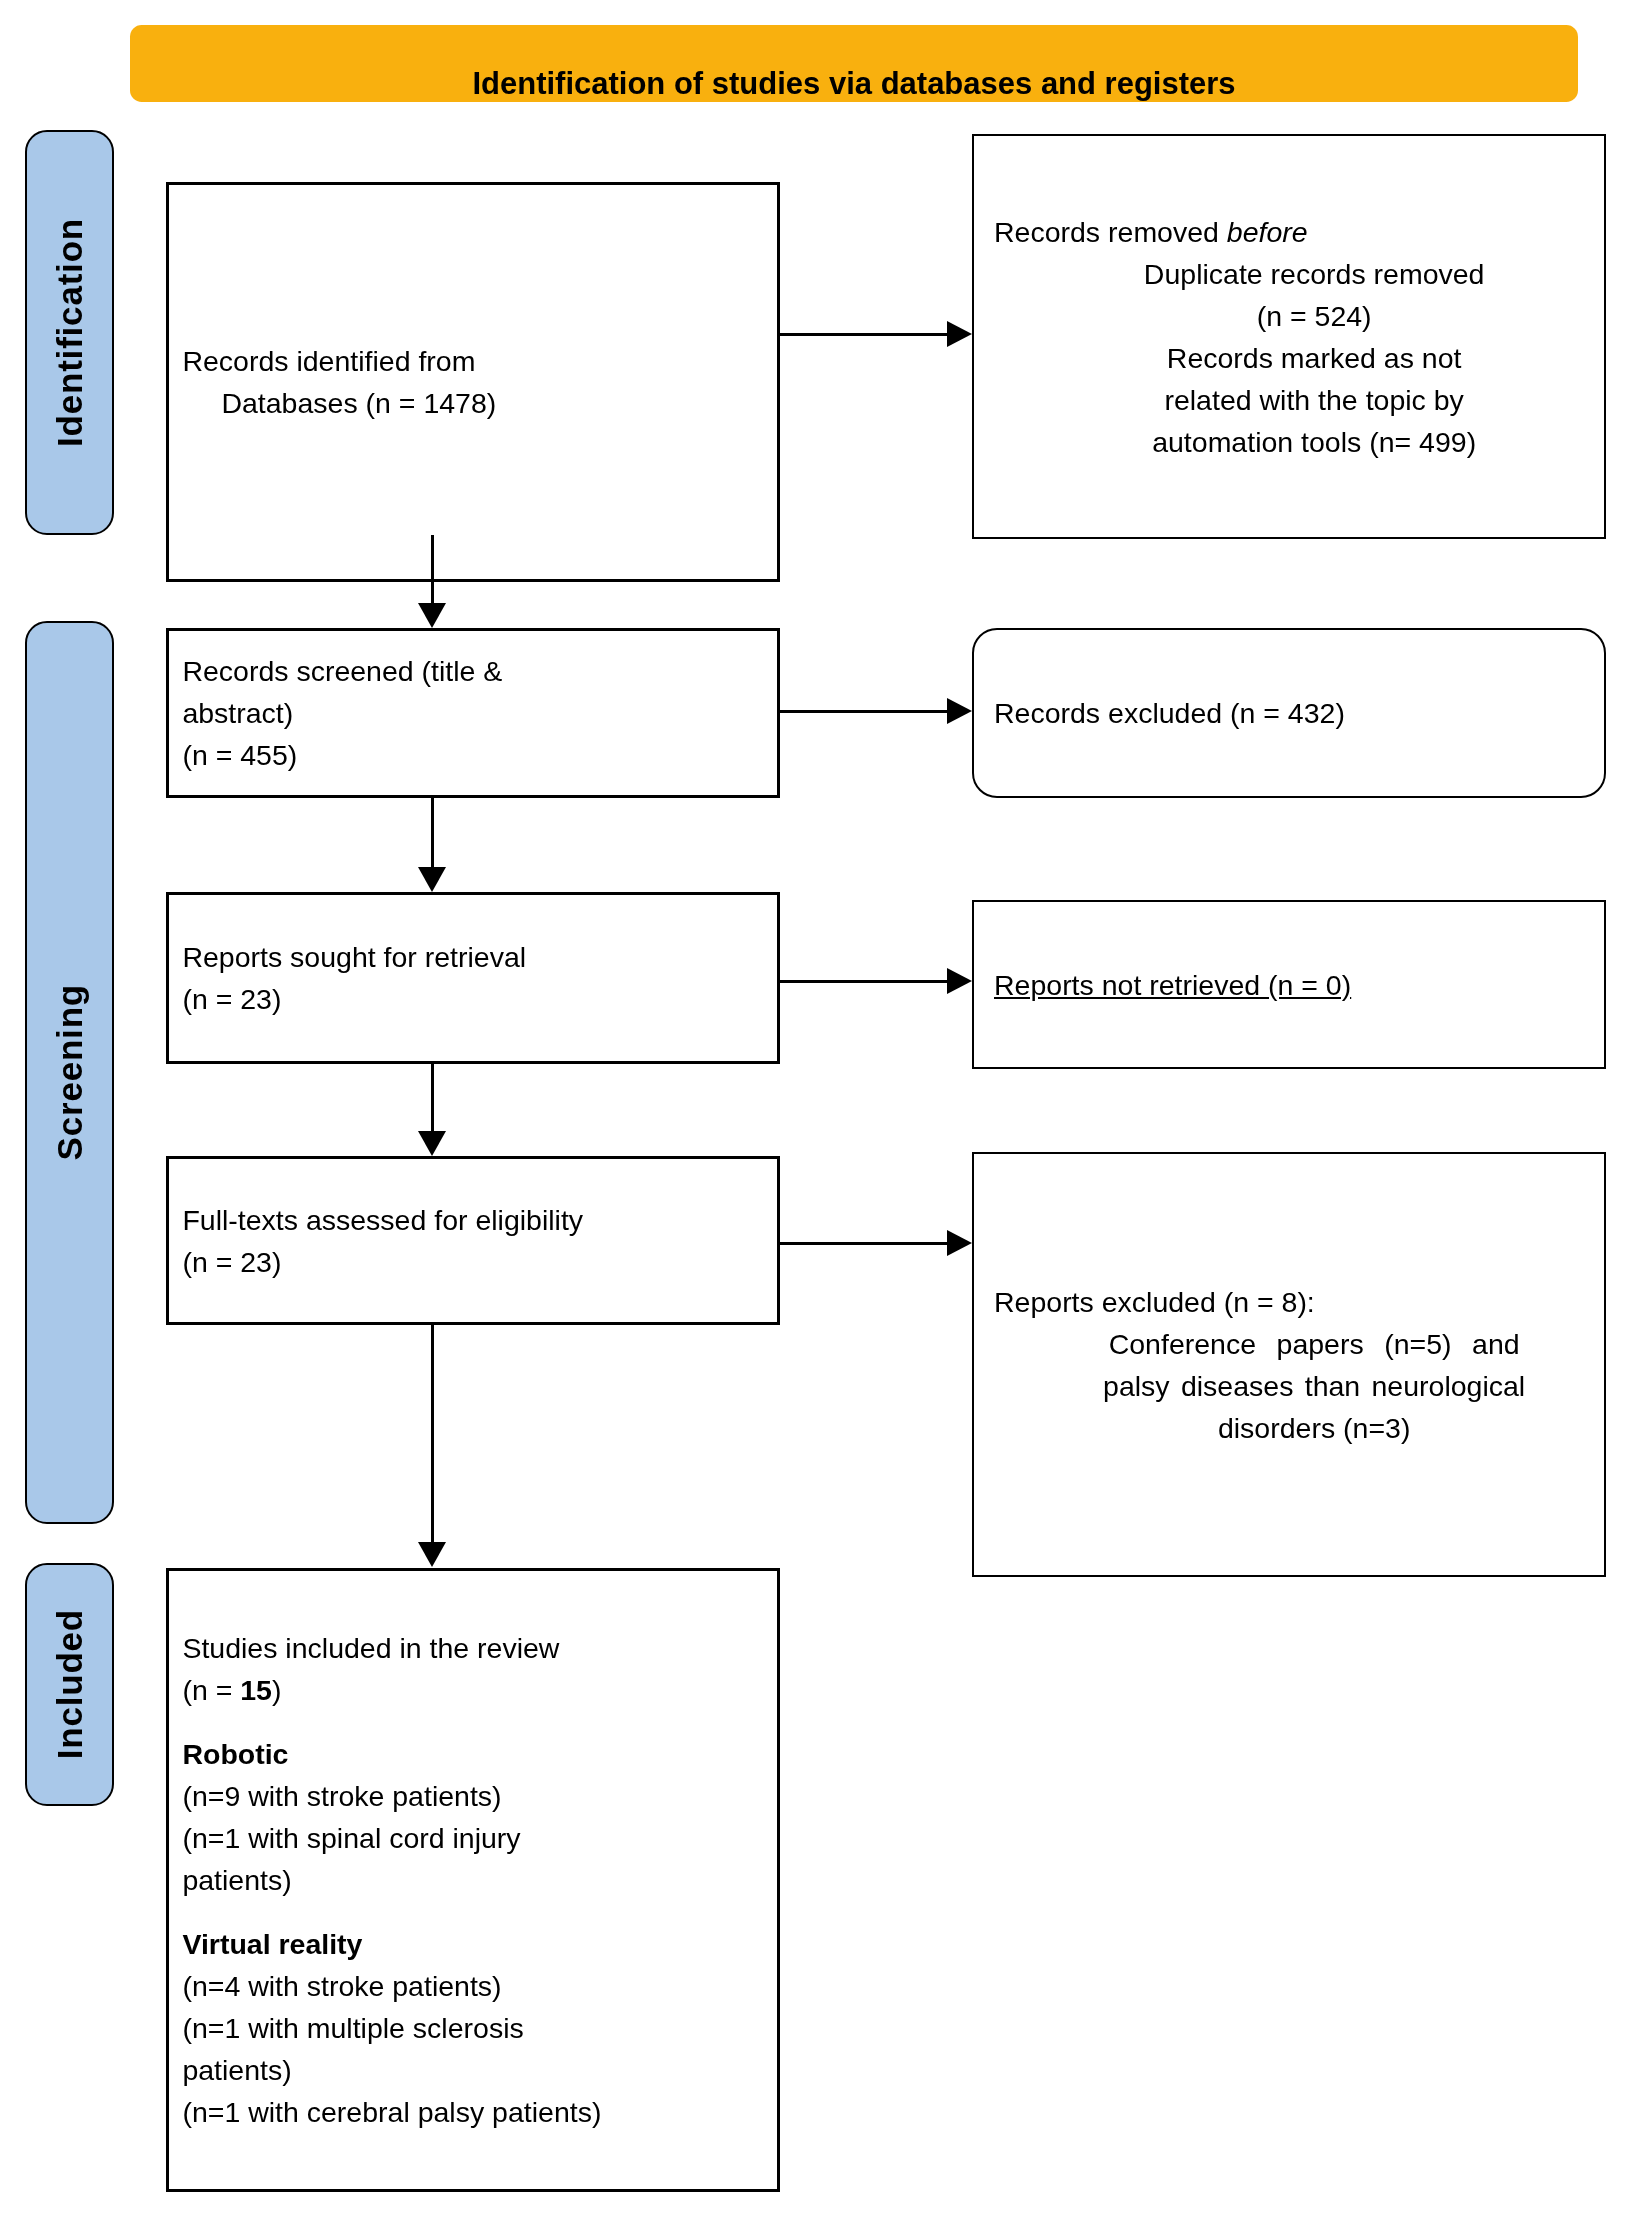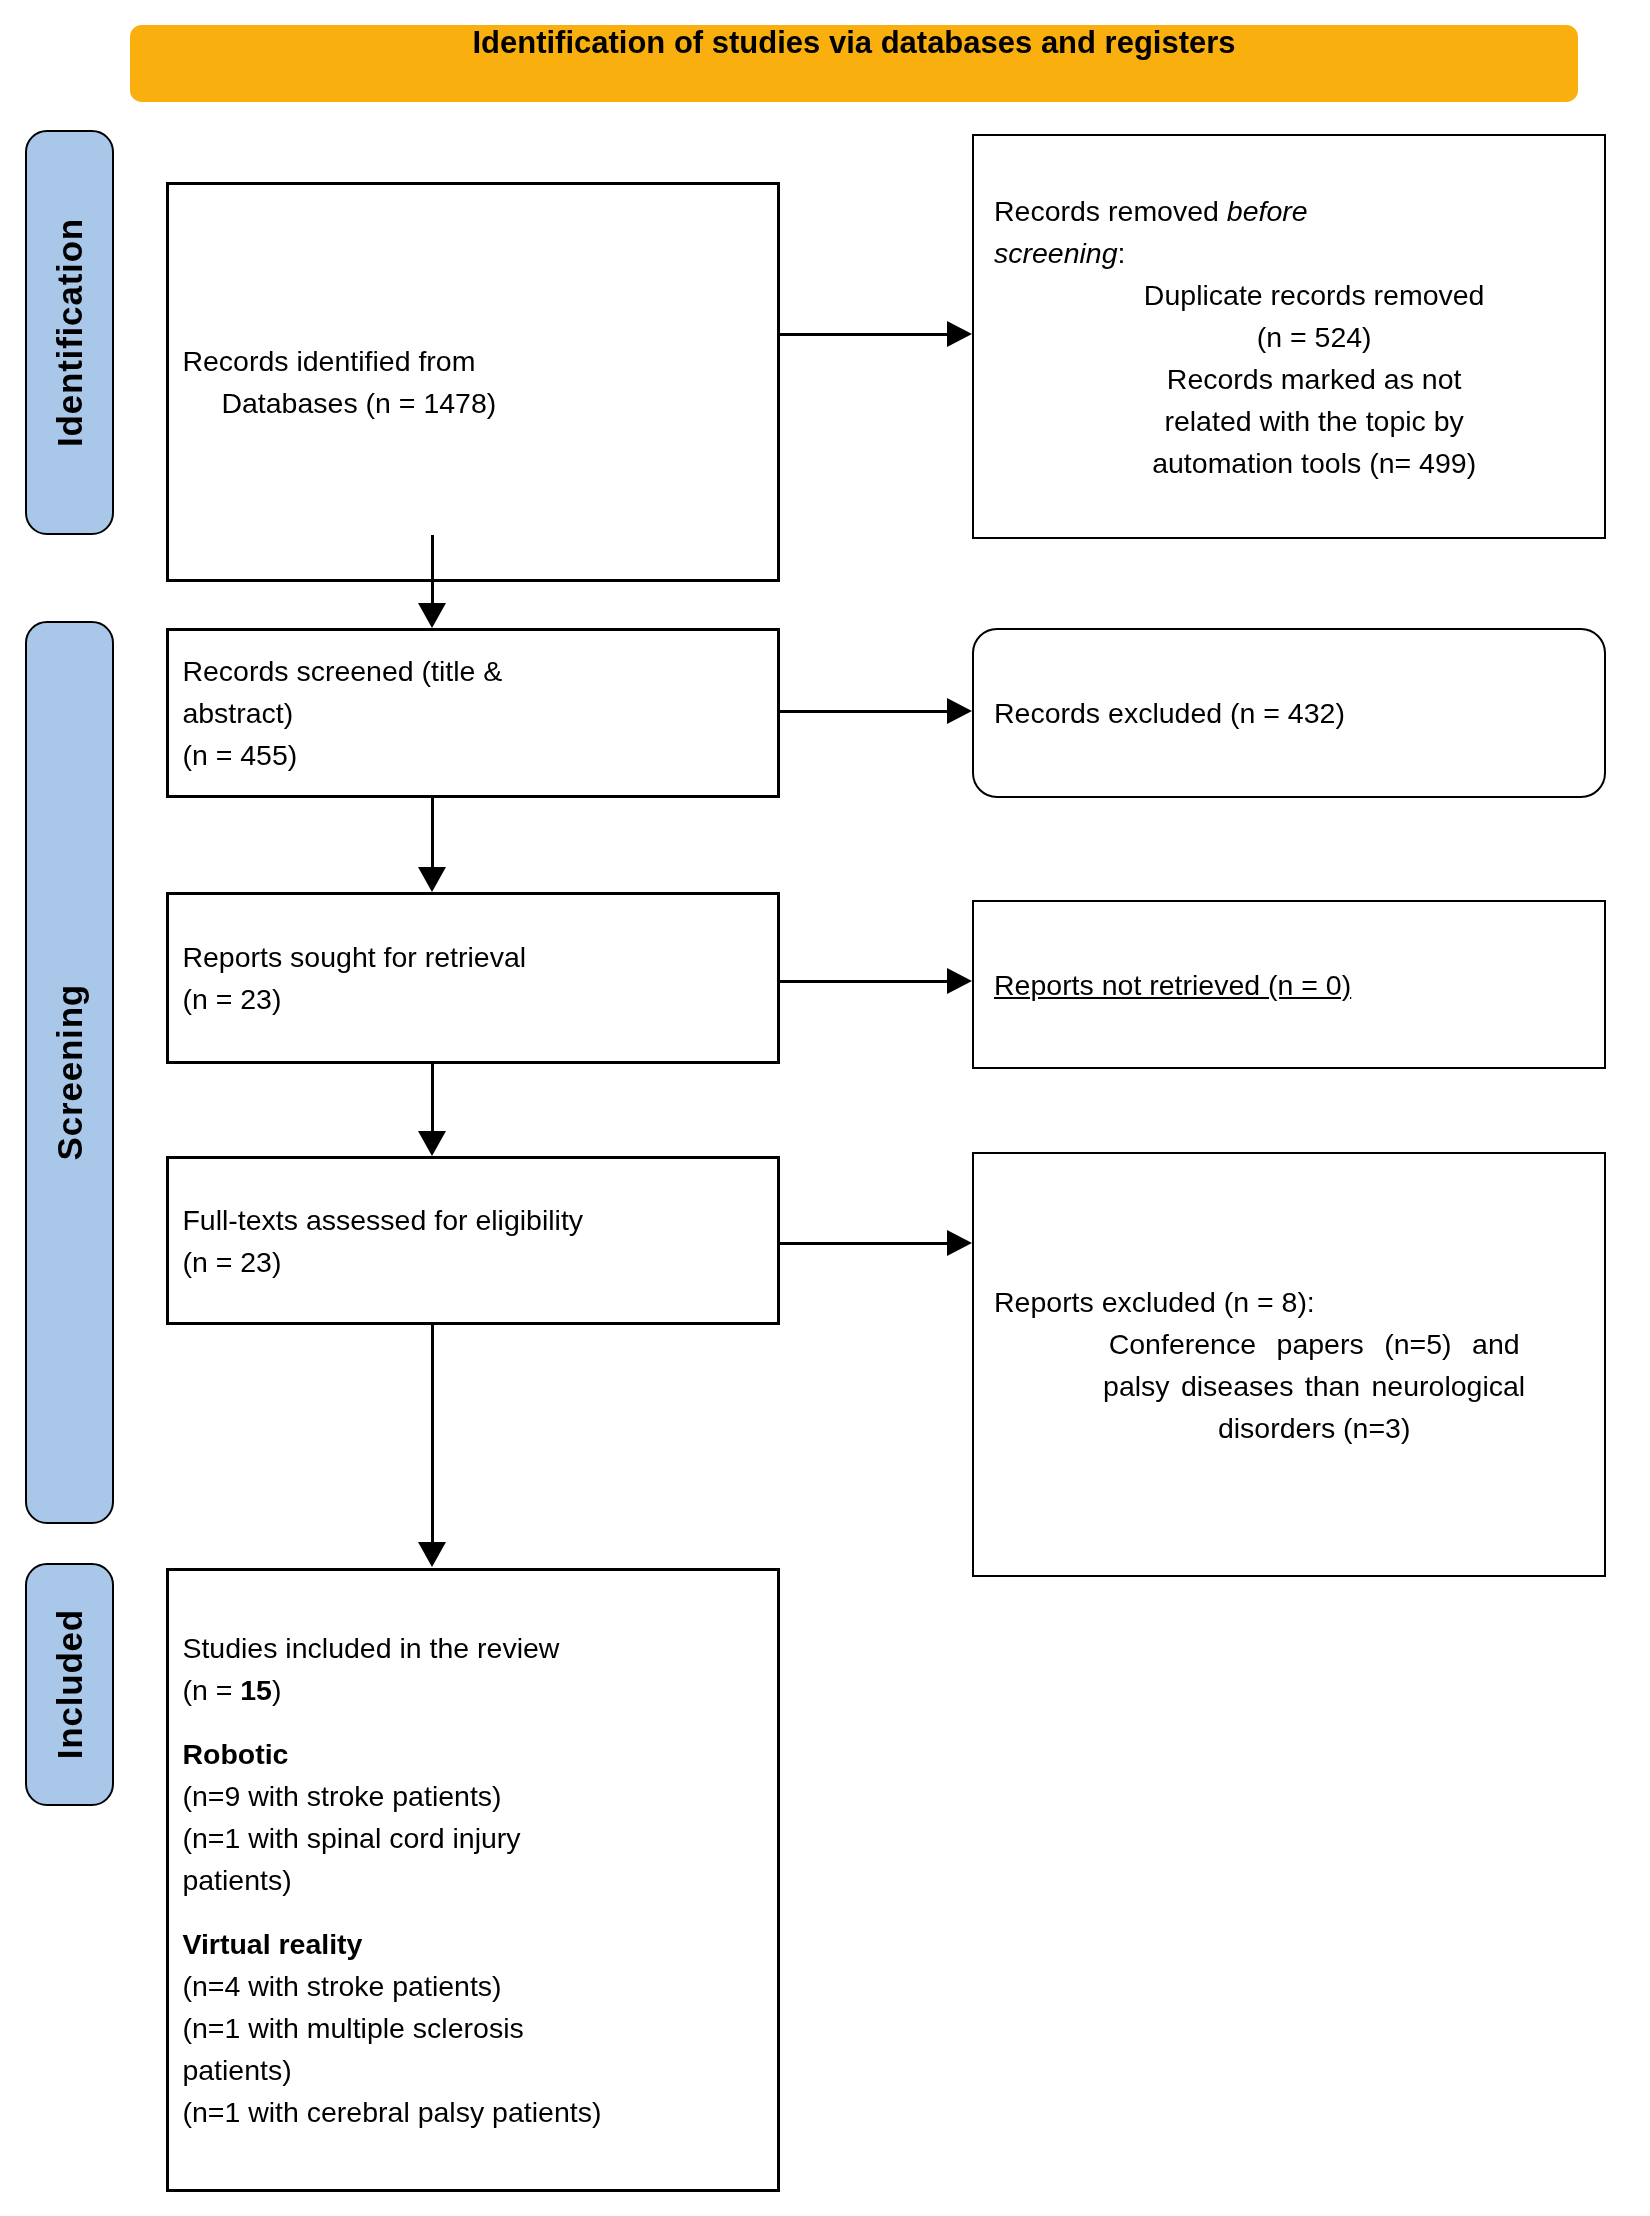--- a/index.html
+++ b/index.html
@@ -8,21 +8,21 @@
     width:1651px;height:2216px;
     background:#ffffff;
     font-family:"Liberation Sans","DejaVu Sans",sans-serif;
     color:#000;
   }
   
   .banner{
     position:absolute;left:130px;top:25px;width:1448px;height:77px;
     background:var(--banner-orange,#F9B00E);
     border-radius:11.7px;
-    display:flex;align-items:flex-start;justify-content:center;
+    display:flex;align-items:flex-end;justify-content:center;
     font-size:31px;font-weight:700;
   }
   
   .stage{
     position:absolute;left:25px;width:89px;
     background:var(--stage-blue,#A9C8E9);
     border:2.5px solid #000;border-radius:22px;
     box-sizing:border-box;
     display:flex;align-items:center;justify-content:center;
   }
@@ -127,21 +127,20 @@
 patients)</div>
     <div class="bold gap-top">Virtual reality</div>
     <div class="preline">(n=4 with stroke patients)
 (n=1 with multiple sclerosis
 patients)
 (n=1 with cerebral palsy patients)</div>
   </div>
 
   <div class="fbox right" id="box-removed">
     <div><span>Records removed </span><i>before</i></div>
-    <div><i>screening</i><span>:</span></div>
     <div class="preline hang">Duplicate records removed
 (n = 524)</div>
     <div class="preline hang">Records marked as not
 related with the topic by
 automation tools (n= 499)</div>
   </div>
 
   <div class="fbox right" id="box-records-excluded">
     <div>Records excluded (n = 432)</div>
   </div>

